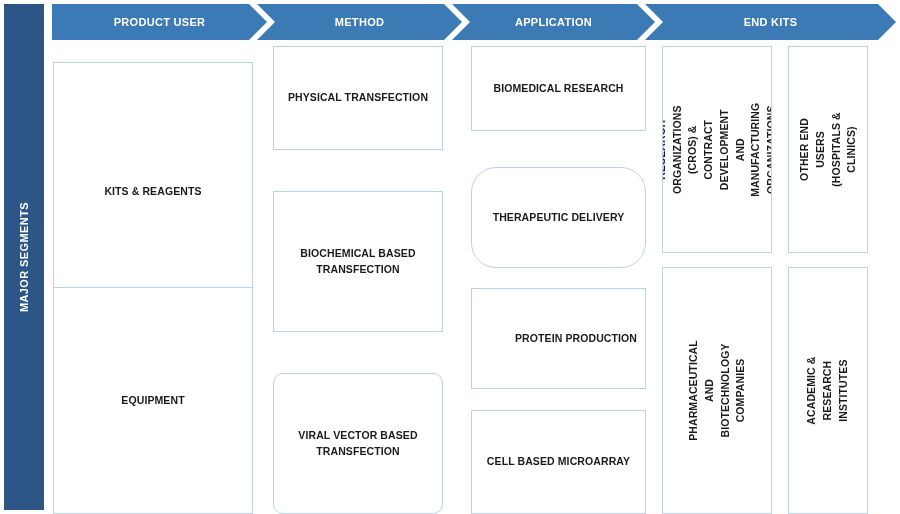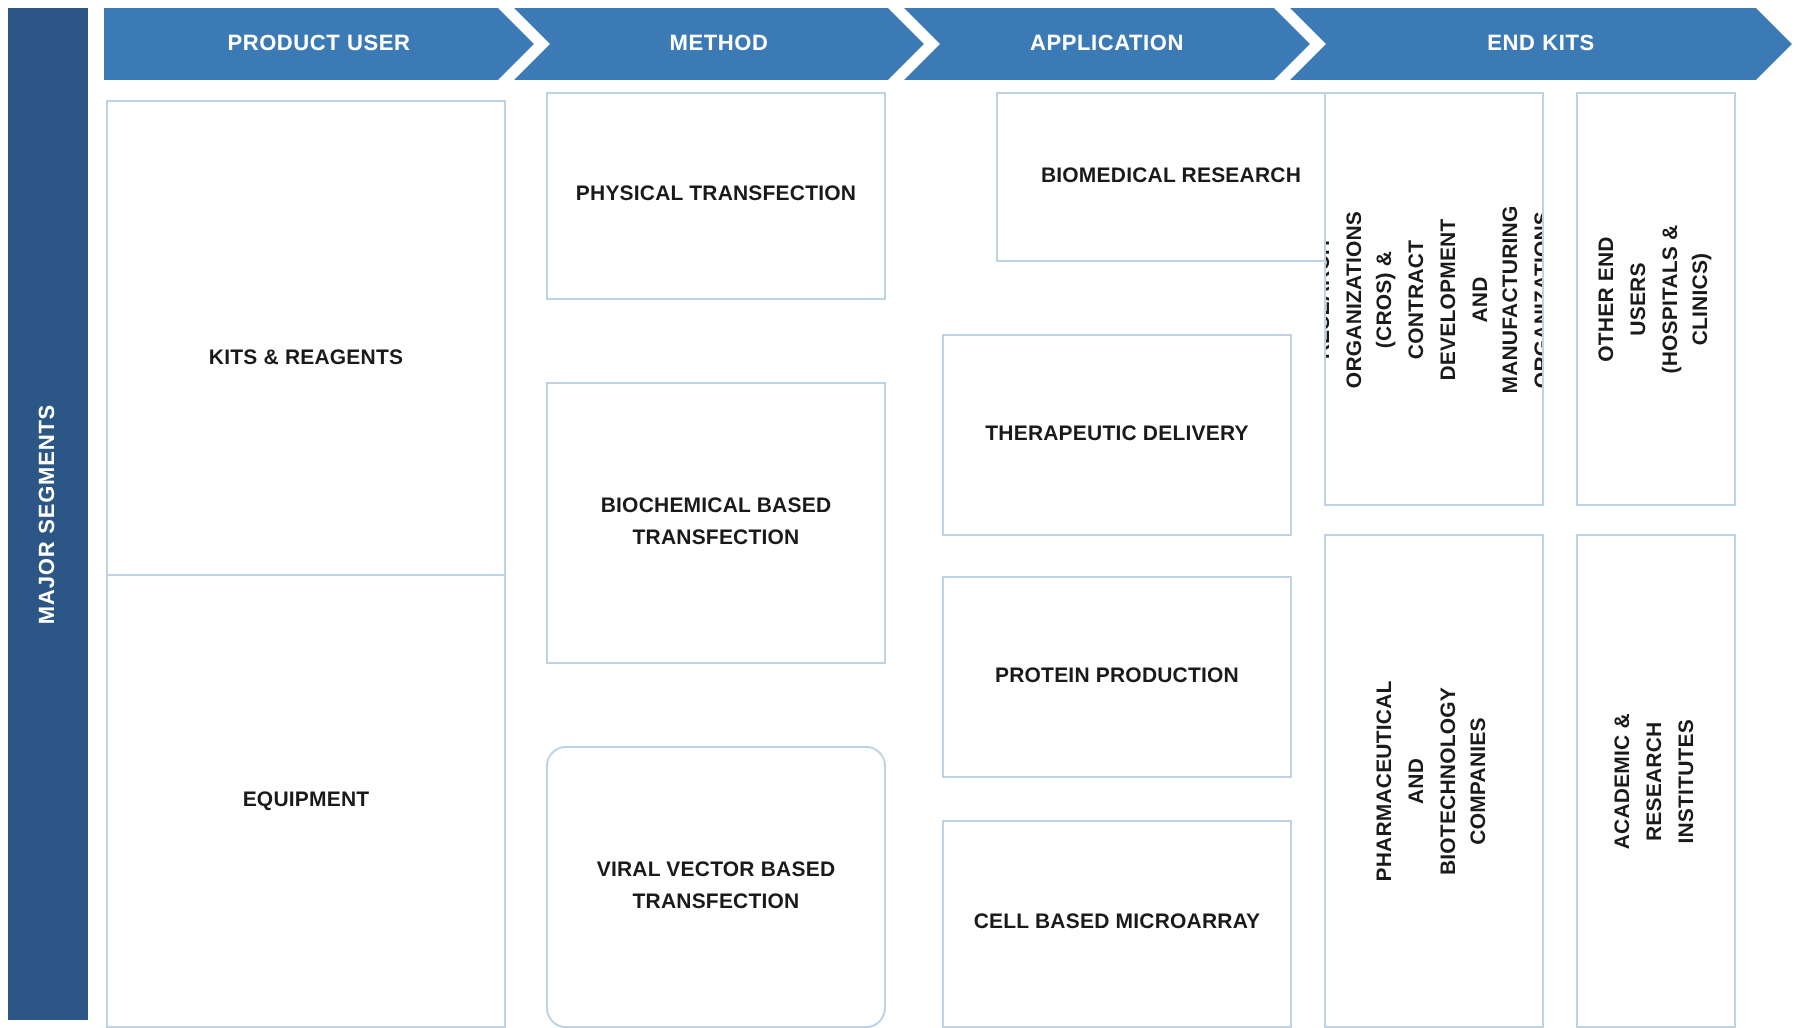--- a/index.html
+++ b/index.html
@@ -130,21 +130,21 @@
     </div>
     <div class="chev mid" style="left:205px; width:205px;">
       <span class="chev-label">METHOD</span>
     </div>
     <div class="chev last" style="left:593px; width:251px;">
       <span class="chev-label">END KITS</span>
     </div>
   </div>
 
   <div class="col">
-    <div class="cell" style="left:53px; top:4px; width:200px; height:259px;">
+    <div class="cell" style="left:53px; top:16px; width:200px; height:259px;">
       <span class="cell-label">KITS &amp; REAGENTS</span>
     </div>
     <div class="cell" style="left:53px; top:241px; width:200px; height:227px;">
       <span class="cell-label">EQUIPMENT</span>
     </div>
   </div>
 
   <div class="col">
     <div class="cell" style="left:273px; top:0px; width:170px; height:104px;">
       <span class="cell-label">PHYSICAL TRANSFECTION</span>
@@ -153,27 +153,27 @@
       <span class="cell-label">BIOCHEMICAL BASED
 TRANSFECTION</span>
     </div>
     <div class="cell" style="left:273px; top:327px; width:170px; height:141px;border-radius:10px;">
       <span class="cell-label">VIRAL VECTOR BASED
 TRANSFECTION</span>
     </div>
   </div>
 
   <div class="col">
-    <div class="cell" style="left:498px; top:0px; width:175px; height:85px;">
+    <div class="cell" style="left:471px; top:0px; width:175px; height:85px;">
       <span class="cell-label">BIOMEDICAL RESEARCH</span>
     </div>
-    <div class="cell" style="left:471px; top:121px; width:175px; height:101px;">
+    <div class="cell" style="left:471px; top:121px; width:175px; height:101px;border-radius:25px;">
       <span class="cell-label">THERAPEUTIC DELIVERY</span>
     </div>
-    <div class="cell" style="left:471px; top:242px; width:175px; height:101px;">
+    <div class="cell" style="left:471px; top:242px; width:175px; height:101px;justify-content:flex-end;">
       <span class="cell-label">PROTEIN PRODUCTION</span>
     </div>
     <div class="cell" style="left:471px; top:364px; width:175px; height:104px;">
       <span class="cell-label">CELL BASED MICROARRAY</span>
     </div>
   </div>
 
   <div class="col">
     <div class="cell vert" style="left:662px; top:0px; width:110px; height:207px;">
       <span class="cell-label">CONTRACT RESEARCH ORGANIZATIONS

